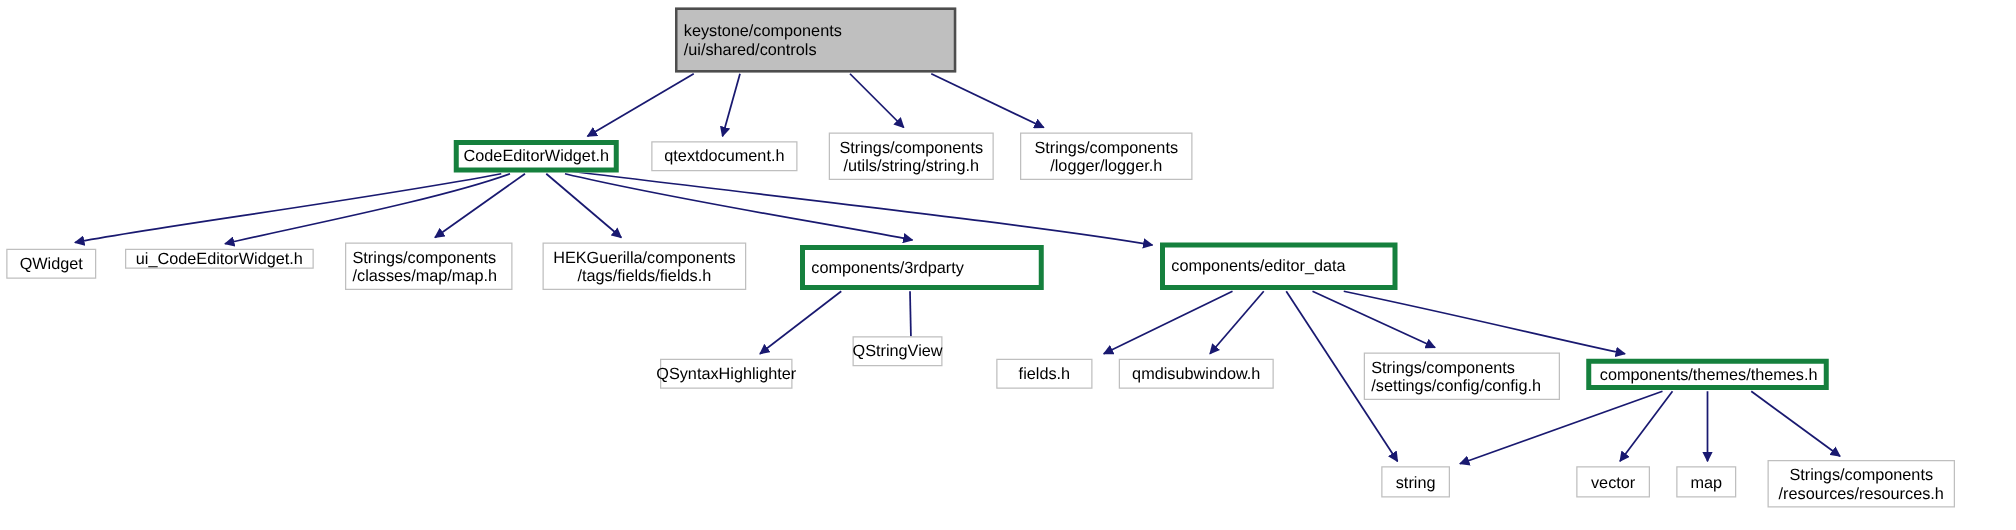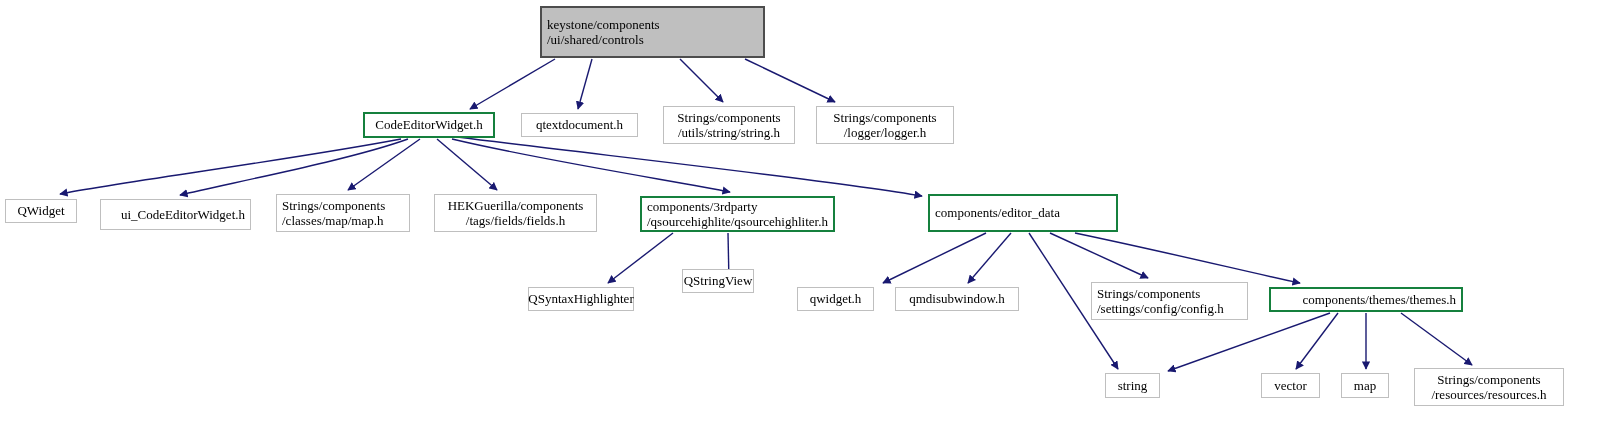--- a/index.html
+++ b/index.html
@@ -5,21 +5,21 @@
   html, body {
     margin: 0;
     padding: 0;
     background: #ffffff;
   }
   #graph {
     position: relative;
     width: 1613px;
     height: 424px;
     background: #ffffff;
-    font-family: Liberation Serif, serif;
+    font-family: Liberation Sans, sans-serif;
     overflow: hidden;
   }
   #edges {
     position: absolute;
     left: 0;
     top: 0;
     width: 1613px;
     height: 424px;
     pointer-events: none;
   }
@@ -32,21 +32,21 @@
     background: #ffffff;
     border: 1px solid #bfbfbf;
     color: #000000;
     font-size: 13px;
     line-height: 15.5px;
     white-space: pre;
     padding: 0 5px;
     z-index: 2;
   }
   .node.bold {
-    border: 2px solid #15803d;
+    border: 4px solid #15803d;
   }
   .node.root {
     background: #bfbfbf;
     border: 2px solid #4d4d4d;
   }
   .node.center { text-align: center; align-items: center; }
   .node.left   { text-align: left;   align-items: flex-start; }
   .node-line { display: block; }
 </style>
 </head>
@@ -83,28 +83,28 @@
         <path d="M 1401 313 L 1472 365" fill="none" stroke="#191970" stroke-width="1.4" marker-end="url(#arrow)"></path>
       </g>
   </svg>
   <div id="node-layer">
       <div class="node root left" style="left: 540px; top: 6px; width: 225px; height: 52px;"><span class="node-line">keystone/components</span><span class="node-line">/ui/shared/controls</span></div>
       <div class="node bold center" style="left: 363px; top: 112px; width: 132px; height: 26px;"><span class="node-line">CodeEditorWidget.h</span></div>
       <div class="node center" style="left: 521px; top: 113px; width: 117px; height: 24px;"><span class="node-line">qtextdocument.h</span></div>
       <div class="node center" style="left: 663px; top: 106px; width: 132px; height: 38px;"><span class="node-line">Strings/components</span><span class="node-line">/utils/string/string.h</span></div>
       <div class="node center" style="left: 816px; top: 106px; width: 138px; height: 38px;"><span class="node-line">Strings/components</span><span class="node-line">/logger/logger.h</span></div>
       <div class="node center" style="left: 5px; top: 199px; width: 72px; height: 24px;"><span class="node-line">QWidget</span></div>
-      <div class="node center" style="left: 100px; top: 199px; width: 151px; height: 31px; align-items: flex-end;"><span class="node-line">ui_CodeEditorWidget.h</span></div>
+      <div class="node center" style="left: 100px; top: 199px; width: 151px; height: 16px;"><span class="node-line">ui_CodeEditorWidget.h</span></div>
       <div class="node left" style="left: 276px; top: 194px; width: 134px; height: 38px;"><span class="node-line">Strings/components</span><span class="node-line">/classes/map/map.h</span></div>
       <div class="node center" style="left: 434px; top: 194px; width: 163px; height: 38px;"><span class="node-line">HEKGuerilla/components</span><span class="node-line">/tags/fields/fields.h</span></div>
-      <div class="node bold left" style="left: 640px; top: 196px; width: 195px; height: 36px;"><span class="node-line">components/3rdparty</span><span class="node-line">/qsourcehighlite/qsourcehighliter.h</span></div>
+      <div class="node bold left" style="left: 640px; top: 196px; width: 195px; height: 36px;"><span class="node-line">components/3rdparty</span></div>
       <div class="node bold left" style="left: 928px; top: 194px; width: 190px; height: 38px;"><span class="node-line">components/editor_data</span></div>
       <div class="node center" style="left: 528px; top: 287px; width: 106px; height: 24px;"><span class="node-line">QSyntaxHighlighter</span></div>
       <div class="node center" style="left: 682px; top: 269px; width: 72px; height: 24px;"><span class="node-line">QStringView</span></div>
-      <div class="node center" style="left: 797px; top: 287px; width: 77px; height: 24px;"><span class="node-line">qwidget.h</span></div>
+      <div class="node center" style="left: 797px; top: 287px; width: 77px; height: 24px;"><span class="node-line">fields.h</span></div>
       <div class="node center" style="left: 895px; top: 287px; width: 124px; height: 24px;"><span class="node-line">qmdisubwindow.h</span></div>
       <div class="node left" style="left: 1091px; top: 282px; width: 157px; height: 38px;"><span class="node-line">Strings/components</span><span class="node-line">/settings/config/config.h</span></div>
       <div class="node bold center" style="left: 1269px; top: 287px; width: 194px; height: 25px; align-items: flex-end;"><span class="node-line">components/themes/themes.h</span></div>
       <div class="node center" style="left: 1105px; top: 373px; width: 55px; height: 25px;"><span class="node-line">string</span></div>
       <div class="node center" style="left: 1261px; top: 373px; width: 59px; height: 25px; text-align: center;"><span class="node-line">vector</span></div>
       <div class="node center" style="left: 1341px; top: 373px; width: 48px; height: 25px;"><span class="node-line">map</span></div>
       <div class="node center" style="left: 1414px; top: 368px; width: 150px; height: 38px;"><span class="node-line">Strings/components</span><span class="node-line">/resources/resources.h</span></div>
     </div>
 </div>
 

